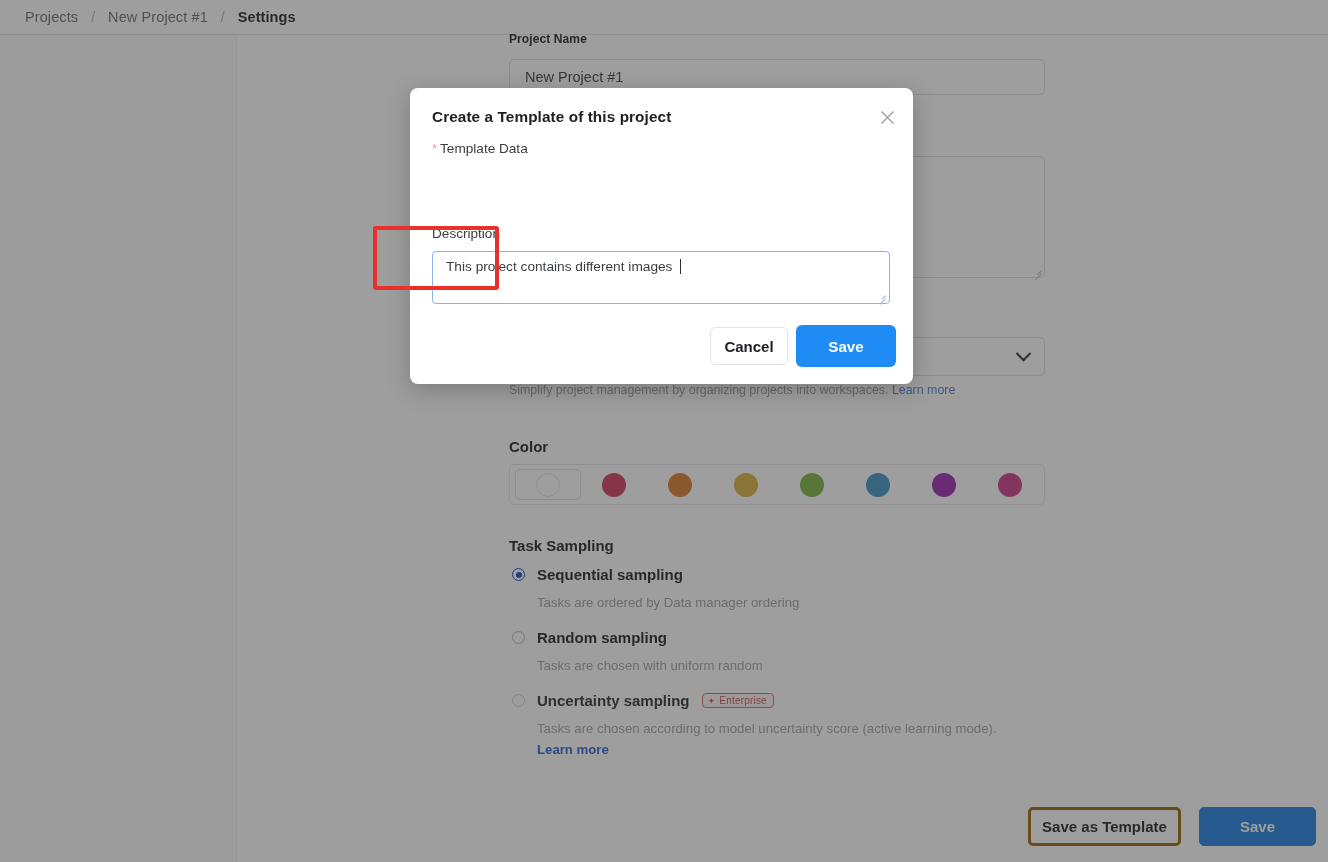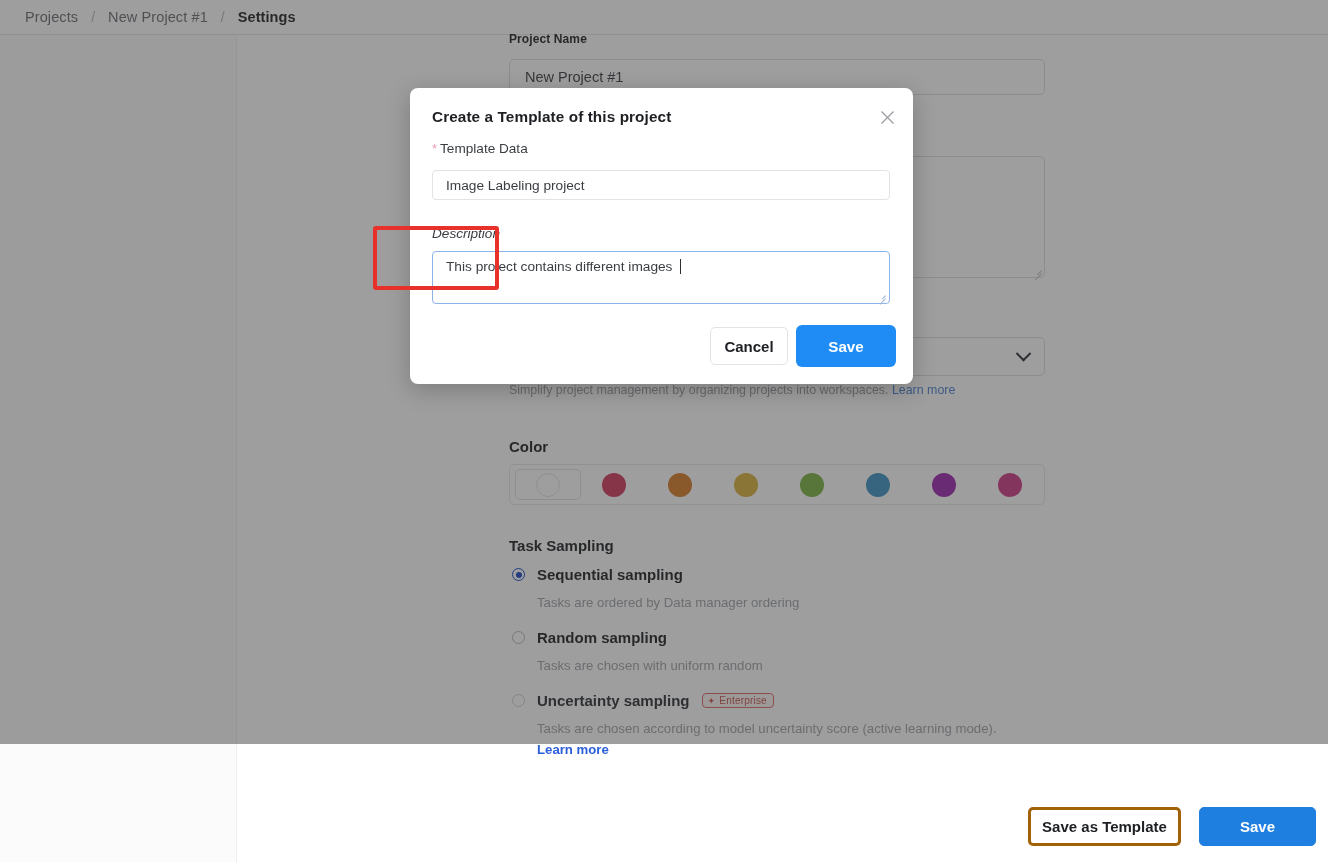--- a/index.html
+++ b/index.html
@@ -2,21 +2,21 @@
 <html><head>
 <meta charset="utf-8">
 <style>
   * { box-sizing: border-box; margin: 0; padding: 0; }
   html, body {
     width: 1328px; height: 862px;
     font-family: "Liberation Sans", sans-serif;
     overflow: hidden;
     background: #ffffff;
   }
-  #root { position: relative; width: 1328px; height: 744px; }
+  #root { position: relative; width: 1328px; height: 862px; }
 
   
   .page {
     position: absolute; inset: 0;
     background: #ffffff;
   }
   .topbar {
     position: absolute; left: 0; top: 0; width: 1328px; height: 35px;
     background: #ffffff;
     border-bottom: 1px solid #e3e4e6;
@@ -294,25 +294,22 @@
     <div class="modal-title">Create a Template of this project</div>
     <div class="modal-close">
       <svg width="15" height="15" viewBox="0 0 15 15" aria-hidden="true">
         <path d="M1.5 1.5 L13.5 13.5 M13.5 1.5 L1.5 13.5" stroke="#9a9da2" stroke-width="1.3" fill="none"></path>
       </svg>
     </div>
 
     <div class="m-label" style="position:absolute; left:22px; top:53px;">
       <span class="req-star">*</span><span>Template Data</span>
     </div>
-    <div class="m-input" style="position:absolute; left:22px; top:82px;" placeholder="Template name">
-      <span>Image Labeling project</span>
-    </div>
-
-    <div class="m-label" style="position:absolute; left:22px; top:138px;font-style:italic;">Description</div>
+
+    <div class="m-label" style="position:absolute; left:22px; top:138px;">Description</div>
     <div class="m-textarea" style="position:absolute; left:22px; top:163px;" placeholder="Description">
       <span>This project contains different images </span><span class="caret"></span>
       <span class="m-grip">
           <i></i>
           <i></i>
         </span>
     </div>
 
     <div class="m-cancel">Cancel</div>
     <div class="m-save">Save</div>

